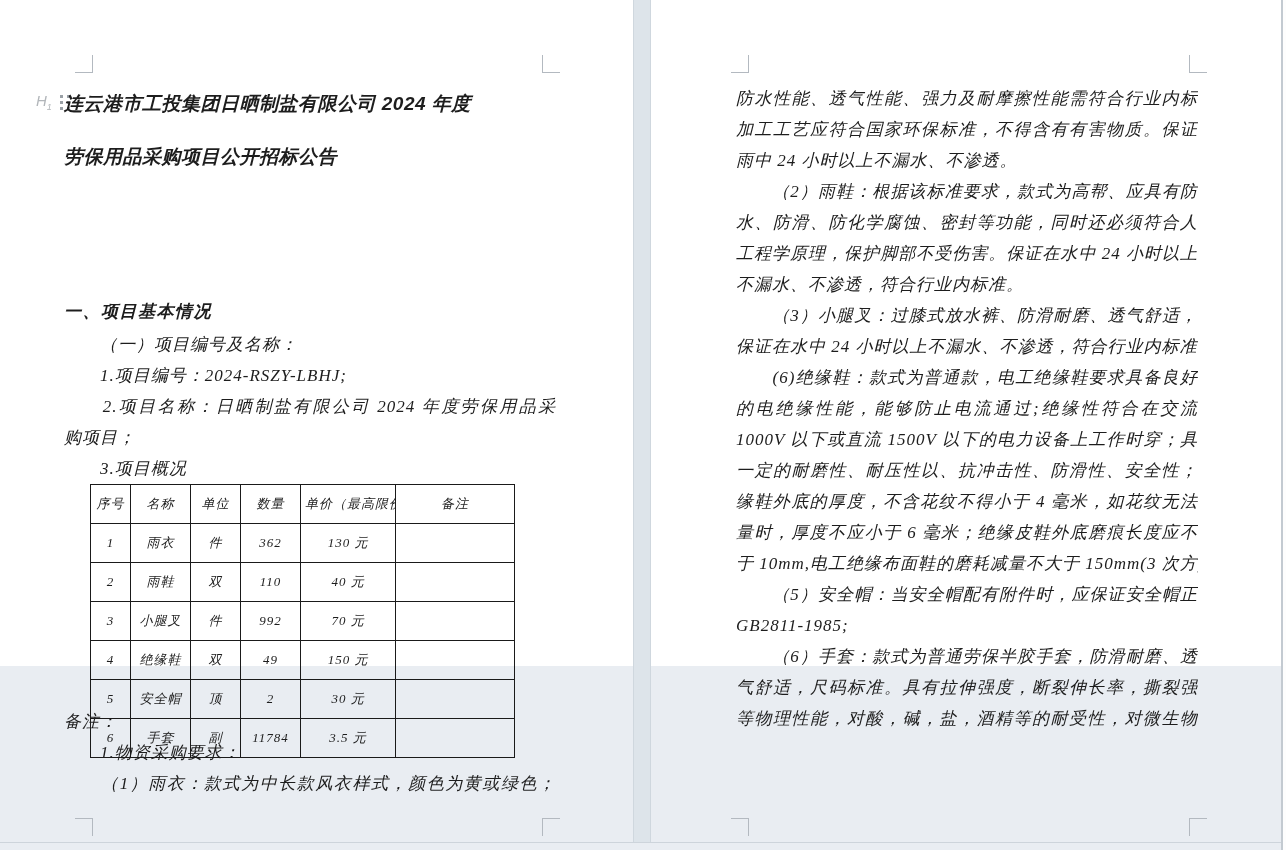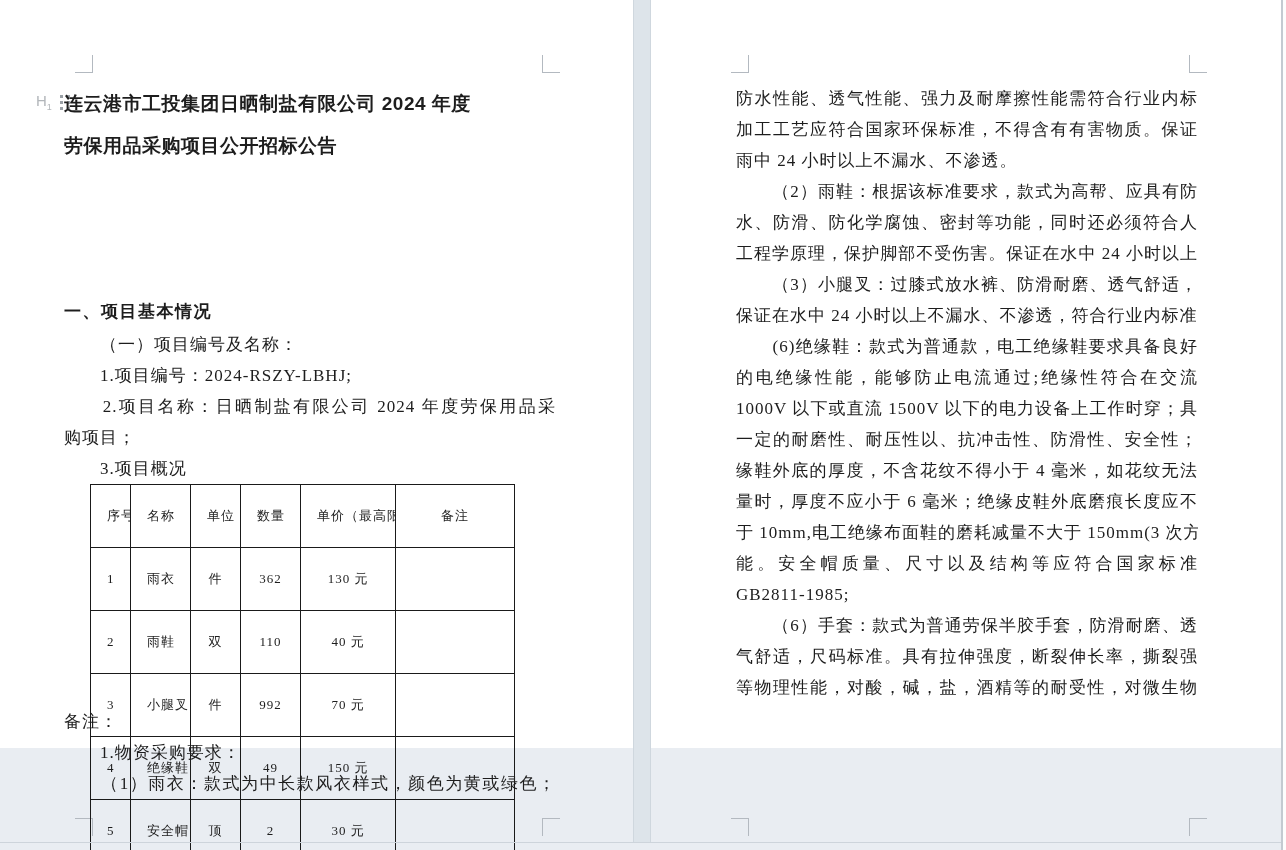--- a/index.html
+++ b/index.html
@@ -1,21 +1,21 @@
 <!DOCTYPE html>
 <html><head>
 <meta charset="utf-8">
 <style>
   html,body { margin:0; padding:0; }
   .canvas {
     position:relative; width:1286px; height:850px;
     background:#e9edf2; overflow:hidden;
     font-family:"Liberation Serif", serif; color:#1d1d1d;
   }
-  .page { position:absolute; top:0; height:748px; background:#ffffff; }
+  .page { position:absolute; top:0; height:666px; background:#ffffff;font-style:italic; }
   .page-left  { left:0;    width:633px; }
   .page-right { left:651px; width:630px; }
   .page-gap {
     position:absolute; left:633px; top:0; width:18px; height:842px;
     background:#dde4ea;
     box-shadow: inset 1px 0 0 #cfd7de, inset -1px 0 0 #cfd7de;
   }
   .page-bottom-edge { position:absolute; top:842px; left:0; width:1281px; height:1px; background:#cdd4db; }
   .right-edge { position:absolute; left:1281px; top:0; width:2px; height:850px; background:#c3cad1; }
   .right-margin { position:absolute; left:1283px; top:0; width:3px; height:850px; background:#fdfdfd; }
@@ -49,21 +49,21 @@
   .line.hsec {
     font-family:"Liberation Sans", sans-serif; font-weight:bold; letter-spacing:1.5px;
   }
 
   
   table.ptable {
     position:absolute; left:90px; top:484px; width:424px;
     border-collapse:collapse; table-layout:fixed;
   }
   .ptable td, .ptable th {
-    border:1px solid #1a1a1a; height:30px; padding:16px;
+    border:1px solid #1a1a1a; height:30px; padding:4px;
     text-align:center; vertical-align:middle;
     font-size:13px; font-weight:normal; letter-spacing:1px;
     font-family:"Liberation Serif", serif; color:#1d1d1d;
     overflow:hidden; white-space:nowrap;
   }
 
   .rp-content { position:absolute; left:85px; top:83px; width:462px; }
 </style>
 </head>
 <body>
@@ -88,21 +88,21 @@
             <rect x="1" y="14" width="3" height="3"></rect>
               <rect x="8" y="14" width="3" height="3"></rect>
           </g>
         </svg>
       </span>
     </div>
 
     <div class="block" style="top:88px;">
         <div class="title-line">连云港市工投集团日晒制盐有限公司 2024 年度</div>
       </div>
-    <div class="block" style="top:130px;">
+    <div class="block" style="top:141px;">
         <div class="title-line">劳保用品采购项目公开招标公告</div>
       </div>
 
 
     <div class="block" style="top:296px;">
       <div class="line end hsec">一、项目基本情况</div>
     </div>
 
     <div class="block" style="top:329px;">
       <div class="line end">　　（一）项目编号及名称：</div>
@@ -196,30 +196,31 @@
     <div class="cm bl" style="left:80px;  top:818px;"></div>
     <div class="cm br" style="left:538px; top:818px;"></div>
 
     <div class="rp-content">
       <div class="line fill">防水性能、透气性能、强力及耐摩擦性能需符合行业内标准；</div>
       <div class="line fill">加工工艺应符合国家环保标准，不得含有有害物质。保证在</div>
       <div class="line end">雨中 24 小时以上不漏水、不渗透。</div>
       <div class="line fill">　　（2）雨鞋：根据该标准要求，款式为高帮、应具有防</div>
       <div class="line fill">水、防滑、防化学腐蚀、密封等功能，同时还必须符合人体</div>
       <div class="line fill">工程学原理，保护脚部不受伤害。保证在水中 24 小时以上</div>
+      <div class="line end">不漏水、不渗透，符合行业内标准。</div>
       <div class="line fill">　　（3）小腿叉：过膝式放水裤、防滑耐磨、透气舒适，</div>
       <div class="line end">保证在水中 24 小时以上不漏水、不渗透，符合行业内标准。</div>
       <div class="line fill">　　(6)绝缘鞋：款式为普通款，电工绝缘鞋要求具备良好</div>
       <div class="line fill">的电绝缘性能，能够防止电流通过;绝缘性符合在交流 50Hz、</div>
       <div class="line fill">1000V 以下或直流 1500V 以下的电力设备上工作时穿；具有</div>
       <div class="line fill">一定的耐磨性、耐压性以、抗冲击性、防滑性、安全性；绝</div>
       <div class="line fill">缘鞋外底的厚度，不含花纹不得小于 4 毫米，如花纹无法测</div>
       <div class="line fill">量时，厚度不应小于 6 毫米；绝缘皮鞋外底磨痕长度应不大</div>
       <div class="line end">于 10mm,电工绝缘布面鞋的磨耗减量不大于 150mm(3 次方)。</div>
-      <div class="line fill">能。安全帽质量、尺寸以及结构等应符合国家标准</div>
+      <div class="line fill">　　（5）安全帽：当安全帽配有附件时，应保证安全帽正</div>
       <div class="line end">GB2811-1985;</div>
       <div class="line fill">　　（6）手套：款式为普通劳保半胶手套，防滑耐磨、透</div>
       <div class="line fill">气舒适，尺码标准。具有拉伸强度，断裂伸长率，撕裂强力</div>
       <div class="line fill">等物理性能，对酸，碱，盐，酒精等的耐受性，对微生物的</div>
     </div>
   </div>
 
   <div class="page-gap"></div>
   <div class="page-bottom-edge"></div>
   <div class="right-margin"></div>

